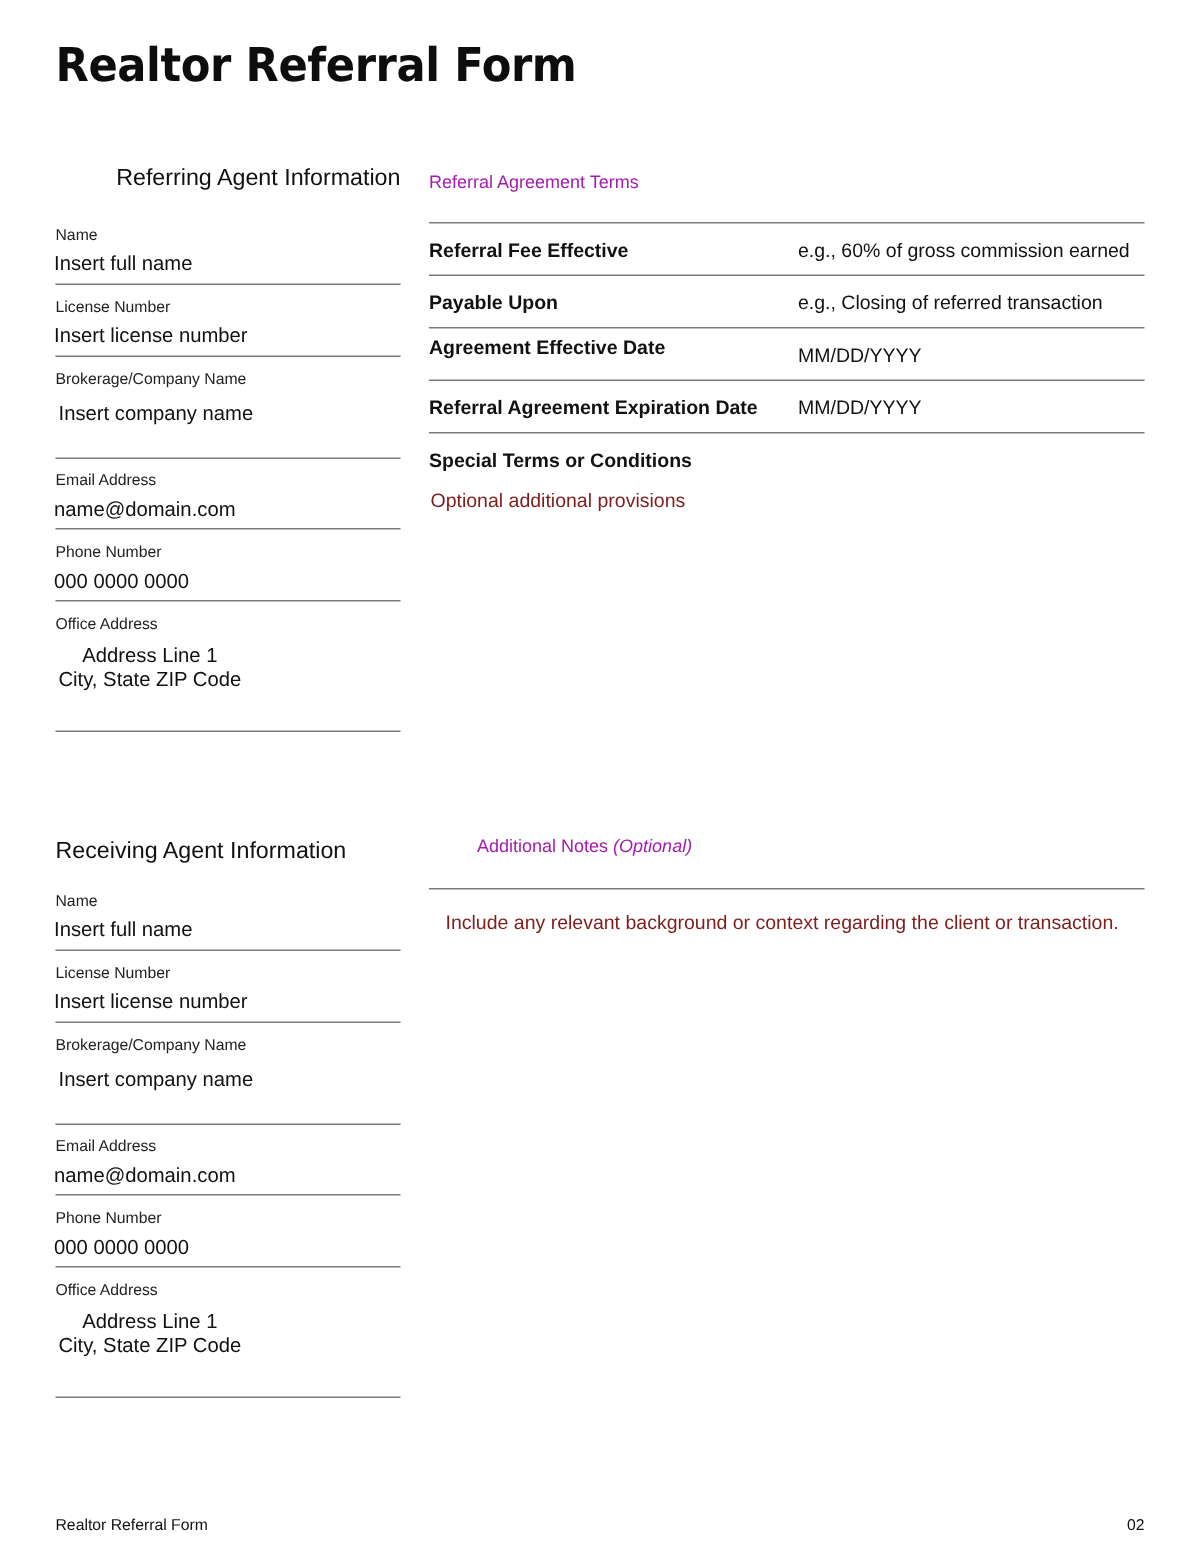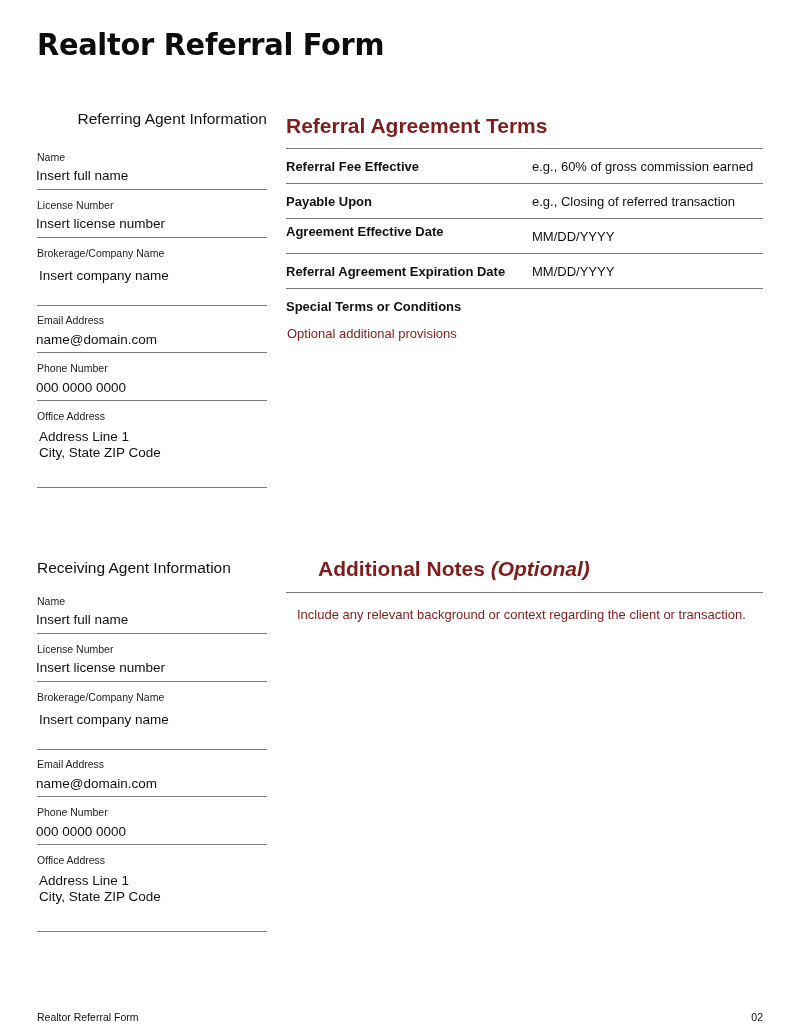--- a/index.html
+++ b/index.html
@@ -7,24 +7,24 @@
     width: 800px; height: 1035px; position: relative; overflow: hidden;
     font-family: "Liberation Sans", sans-serif; color: #111111;
   }
   .abs { position: absolute; }
   .title {
     left: 37px; top: 26px; font-size: 31px; font-weight: 700; letter-spacing: -0.3px;
     color: #0d0d0d; font-family: "DejaVu Sans", sans-serif; transform: scaleX(0.93); transform-origin: left;
   }
   .col-left { left: 37px; width: 230px; }
   .sec-title-left { font-size: 15.5px; font-weight: 500; color: #111; }
-  .field { position: absolute; left: 37px; width: 230px; border-bottom: 1.5px solid #7a7a7a; }
+  .field { position: absolute; left: 37px; width: 230px; border-bottom: 1.5px solid #7a7a7a; text-align: center; }
   .field-label { font-size: 10.5px; color: #222; position: absolute; left: 0; top: 0; }
   .field-value { font-size: 13.5px; color: #111; position: absolute; left: 0; white-space: pre-line; line-height: 16px; }
-  .right-title { left: 286px; font-size: 21px; color: #7f1d1d; font-weight: bold; }
+  .right-title { left: 286px; font-size: 12px; color: #a21caf; }
   .right-title em { font-style: italic; }
   .rule { position: absolute; left: 286px; width: 477px; height: 0; border-top: 1.5px solid #7a7a7a; }
   .term-label { position: absolute; left: 286px; font-size: 13px; font-weight: 700; color: #111; }
   .term-value { position: absolute; left: 532px; font-size: 13px; color: #111; }
   .plain { position: absolute; font-size: 13px; color: #7f1d1d; }
   .footer { font-size: 10.5px; color: #111; }
 </style>
 </head>
 <body>
 

